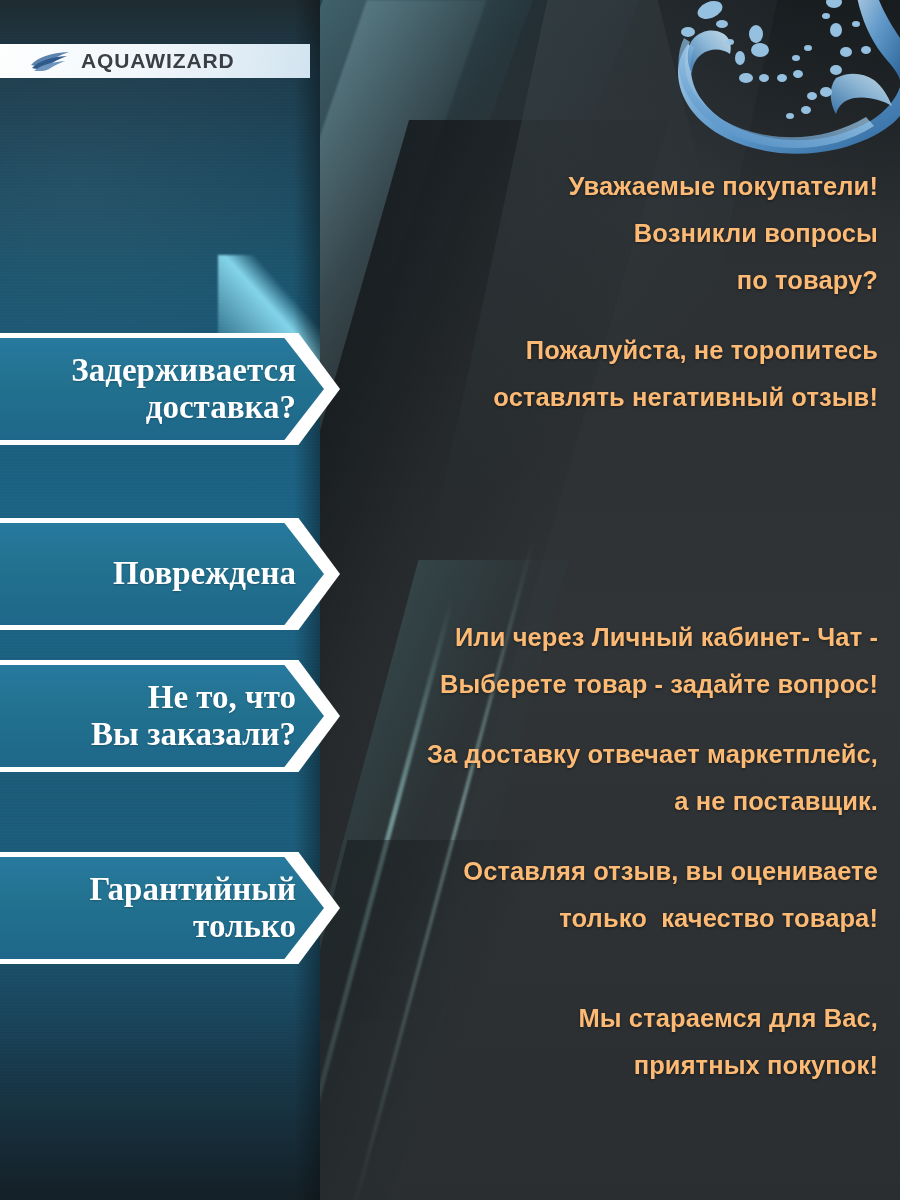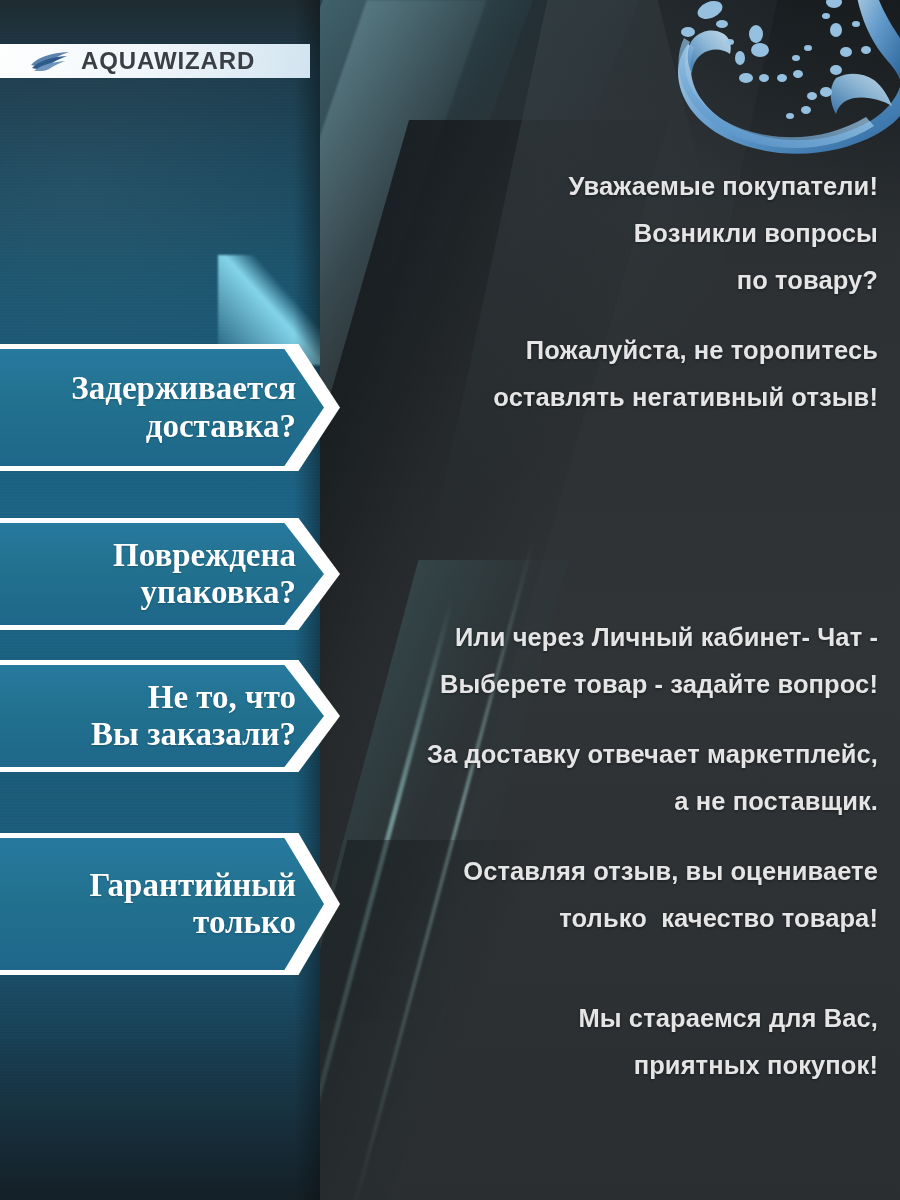--- a/index.html
+++ b/index.html
@@ -131,21 +131,21 @@
   
   .logo-bar {
     position:absolute; left:0; top:44px; width:310px; height:34px;
     background:linear-gradient(100deg,#fdfefe 0%,#f2f7fb 45%,#e3eef6 72%,#d2e4f0 100%);
     display:flex; align-items:center; padding-left:30px; gap:9px;
   }
   .logo-mark { width:42px; height:20px; flex:0 0 auto; }
   .logo-mark svg{ display:block; width:100%; height:100%; }
   .logo-word {
     font-family:"Liberation Sans", sans-serif;
-    font-weight:bold; font-size:24px; letter-spacing:.9px;
+    font-weight:bold; font-size:21px; letter-spacing:.9px;
     color:#3a3f45; white-space:nowrap;
   }
   .banner-wrap { position:absolute; left:0; width:346px; }
   .banner-border {
     position:absolute; left:-6px; top:0; width:346px; height:100%;
     background:#ffffff;
     -webkit-clip-path:polygon(0 0, 88% 0, 100% 50%, 88% 100%, 0 100%);
     clip-path:polygon(0 0, 88% 0, 100% 50%, 88% 100%, 0 100%);
   }
   .banner-fill {
@@ -170,21 +170,21 @@
 
   
   .messages {
     position:absolute; left:320px; top:0; width:580px; height:1200px;
     padding:0 22px 0 18px;
     text-align:right;
   }
   .msg {
     position:absolute; right:22px; left:0;
     text-align:right;
-    color:#e5e5e5;
+    color:#fdba74;
     font-family:"Liberation Sans", sans-serif;
     font-weight:bold;
     font-size:25.5px;
     line-height:47px;
     letter-spacing:.1px;
     white-space:pre-wrap;
     text-shadow:0 1px 3px rgba(0,0,0,.45);
   }
 </style>
 </head>
@@ -268,48 +268,47 @@
     <span class="logo-mark">
       <svg viewBox="0 0 42 20" xmlns="http://www.w3.org/2000/svg">
         <path d="M1 14 C8 6 20 2 39 1 C30 4 24 7 20 11 C15 15 8 16 1 14 Z" fill="#5c82ae"></path>
         <path d="M2 17 C9 10 20 6 37 5 C29 8 23 11 19 14 C14 18 8 19 2 17 Z" fill="#2f5b8c"></path>
         <path d="M4 20 C11 14 21 11 35 10 C28 13 23 15 19 18 C15 20 9 21 4 20 Z" fill="#6e93bd"></path>
       </svg>
     </span>
     <span class="logo-word">AQUAWIZARD</span>
   </div>
 
-  <div class="banner-wrap" id="banner-0" style="top:344px;height:127px;">
+  <div class="banner-wrap" id="banner-0" style="top:333px;height:112px;">
     <div class="banner-border"></div>
     <div class="banner-fill"></div>
     <div class="banner-text">
       <span>Задерживается</span>
       <span>доставка?</span>
     </div>
   </div>
 
   <div class="banner-wrap" id="banner-1" style="top:518px;height:112px;">
     <div class="banner-border"></div>
     <div class="banner-fill"></div>
     <div class="banner-text">
       <span>Повреждена</span>
-      <span>упаковка?</span>
     </div>
   </div>
 
   <div class="banner-wrap" id="banner-2" style="top:660px;height:112px;">
     <div class="banner-border"></div>
     <div class="banner-fill"></div>
     <div class="banner-text">
       <span>Не то, что</span>
       <span>Вы заказали?</span>
     </div>
   </div>
 
-  <div class="banner-wrap" id="banner-3" style="top:833px;height:142px;">
+  <div class="banner-wrap" id="banner-3" style="top:852px;height:112px;">
     <div class="banner-border"></div>
     <div class="banner-fill"></div>
     <div class="banner-text">
       <span>Гарантийный</span>
       <span>только</span>
     </div>
   </div>
 
   <div class="messages">
     <div class="msg" style="top:163px;">Уважаемые покупатели!

